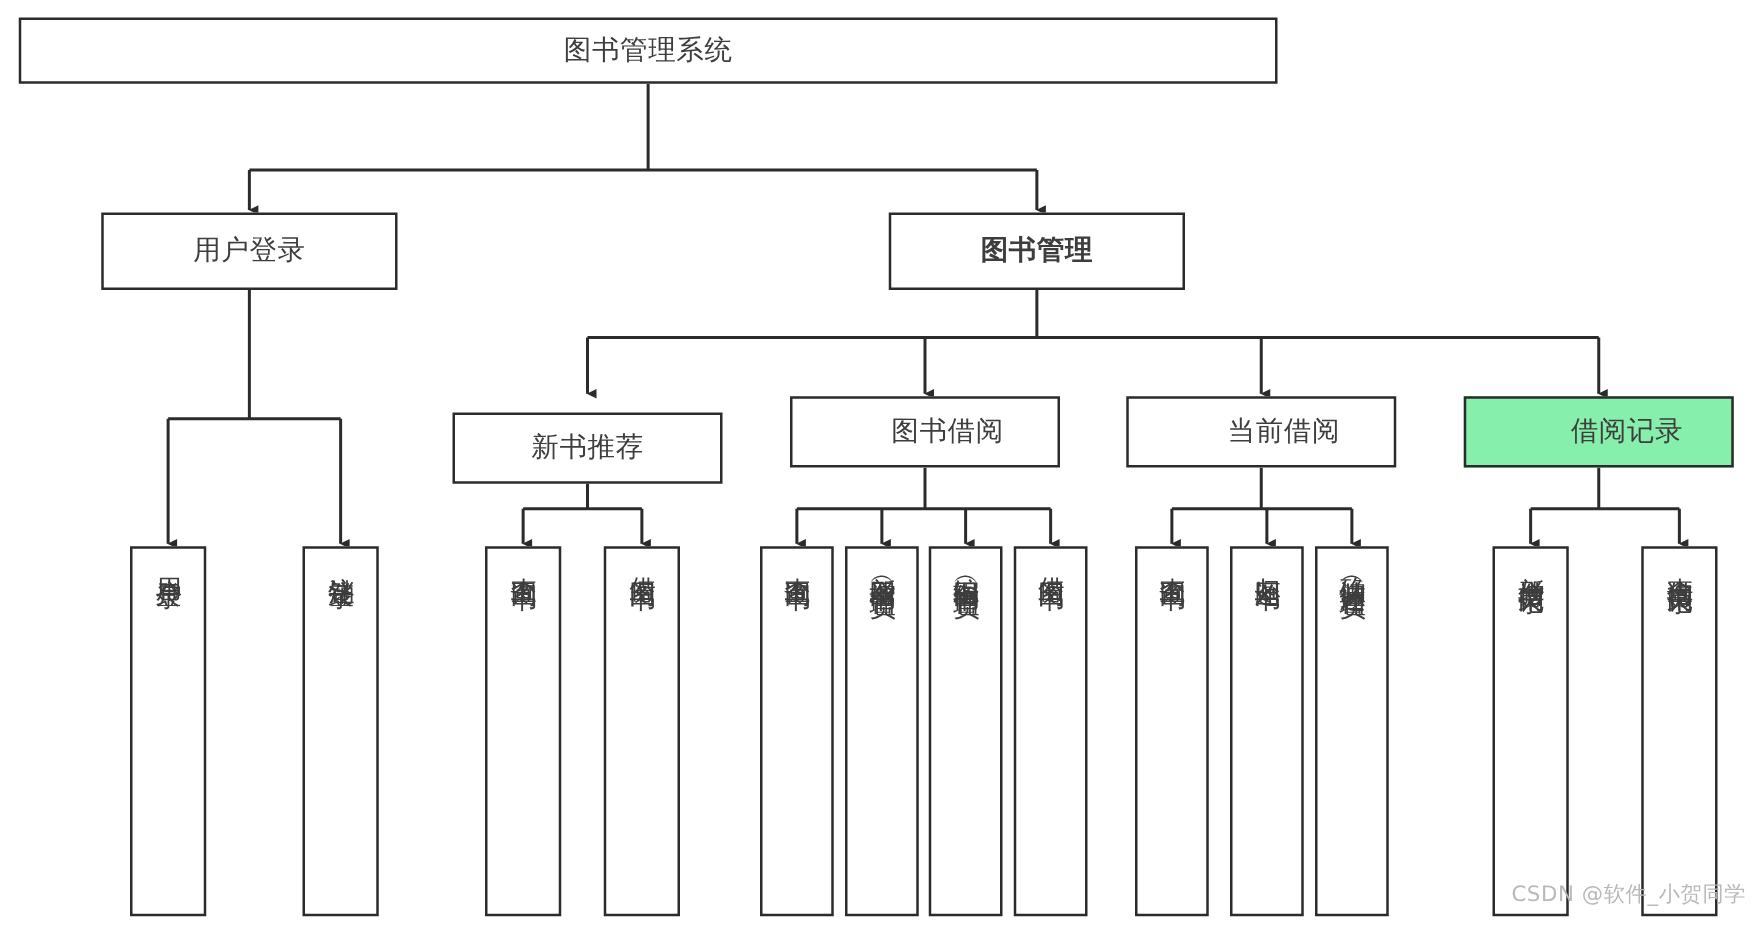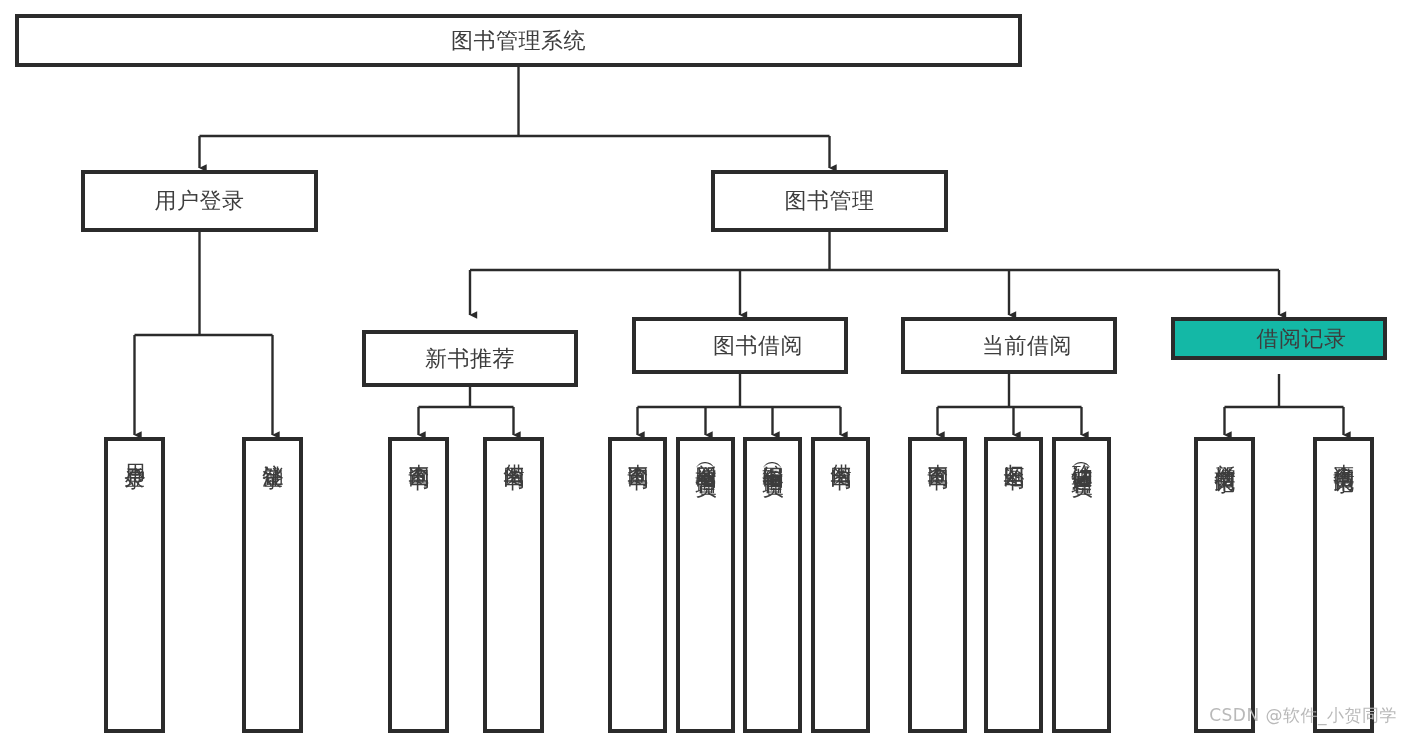--- a/index.html
+++ b/index.html
@@ -23,21 +23,21 @@
     left: 0;
     top: 0;
     width: 1405px;
     height: 747px;
     pointer-events: none;
   }
   .node {
     position: absolute;
     box-sizing: border-box;
     background: #ffffff;
-    border: 4px solid #c2410c;
+    border: 2px solid #c2410c;
     display: flex;
     align-items: center;
     justify-content: center;
     z-index: 2;
   }
   .node-label {
     color: #3d3d3d;
     font-size: 21px;
     line-height: 1.18;
     letter-spacing: 0.5px;
@@ -119,32 +119,32 @@
   </svg>
 
   <div id="nodes-layer">
       <div class="node horizontal" style="left: 15px; top: 14px; width: 1007px; height: 53px; border-color: rgb(43, 43, 43); background: rgb(255, 255, 255);">
         <div class="node-label" style="color: rgb(61, 61, 61);">图书管理系统</div>
       </div>
       <div class="node horizontal" style="left: 81px; top: 170px; width: 237px; height: 62px; border-color: rgb(43, 43, 43); background: rgb(255, 255, 255);">
         <div class="node-label" style="color: rgb(61, 61, 61);">用户登录</div>
       </div>
       <div class="node horizontal" style="left: 711px; top: 170px; width: 237px; height: 62px; border-color: rgb(43, 43, 43); background: rgb(255, 255, 255);">
-        <div class="node-label" style="color: rgb(61, 61, 61);">图书管理</div>
+        <div class="node-label" style="color: rgb(61, 61, 61); font-weight: bold;">图书管理</div>
       </div>
       <div class="node horizontal" style="left: 362px; top: 317px; width: 216px; height: 57px; border-color: rgb(43, 43, 43); background: rgb(255, 255, 255); margin-top: 13px;">
         <div class="node-label" style="color: rgb(61, 61, 61);">新书推荐</div>
       </div>
       <div class="node horizontal" style="left: 632px; top: 317px; width: 216px; height: 57px; border-color: rgb(43, 43, 43); background: rgb(255, 255, 255);">
         <div class="node-label" style="color: rgb(61, 61, 61); margin-left: 36px;">图书借阅</div>
       </div>
       <div class="node horizontal" style="left: 901px; top: 317px; width: 216px; height: 57px; border-color: rgb(43, 43, 43); background: rgb(255, 255, 255); padding-left: 36px;">
         <div class="node-label" style="color: rgb(61, 61, 61);">当前借阅</div>
       </div>
-      <div class="node horizontal" style="left: 1171px; top: 317px; width: 216px; height: 43px; border-color: rgb(43, 43, 43); background: #14b8a6; padding-left: 45px;">
+      <div class="node horizontal" style="left: 1171px; top: 317px; width: 216px; height: 57px; border-color: rgb(43, 43, 43); background: #86efac; padding-left: 45px;">
         <div class="node-label" style="color: rgb(61, 61, 61);">借阅记录</div>
       </div>
       <div class="node vertical" style="left: 104px; top: 437px; width: 61px; height: 296px; border-color: rgb(43, 43, 43); background: rgb(255, 255, 255);">
         <div class="node-label" style="color: rgb(61, 61, 61);">用户登录</div>
       </div>
       <div class="node vertical" style="left: 242px; top: 437px; width: 61px; height: 296px; border-color: rgb(43, 43, 43); background: rgb(255, 255, 255);">
         <div class="node-label" style="color: rgb(61, 61, 61);">注销登录</div>
       </div>
       <div class="node vertical" style="left: 388px; top: 437px; width: 61px; height: 296px; border-color: rgb(43, 43, 43); background: rgb(255, 255, 255);">
         <div class="node-label" style="color: rgb(61, 61, 61);">查询图书</div>

